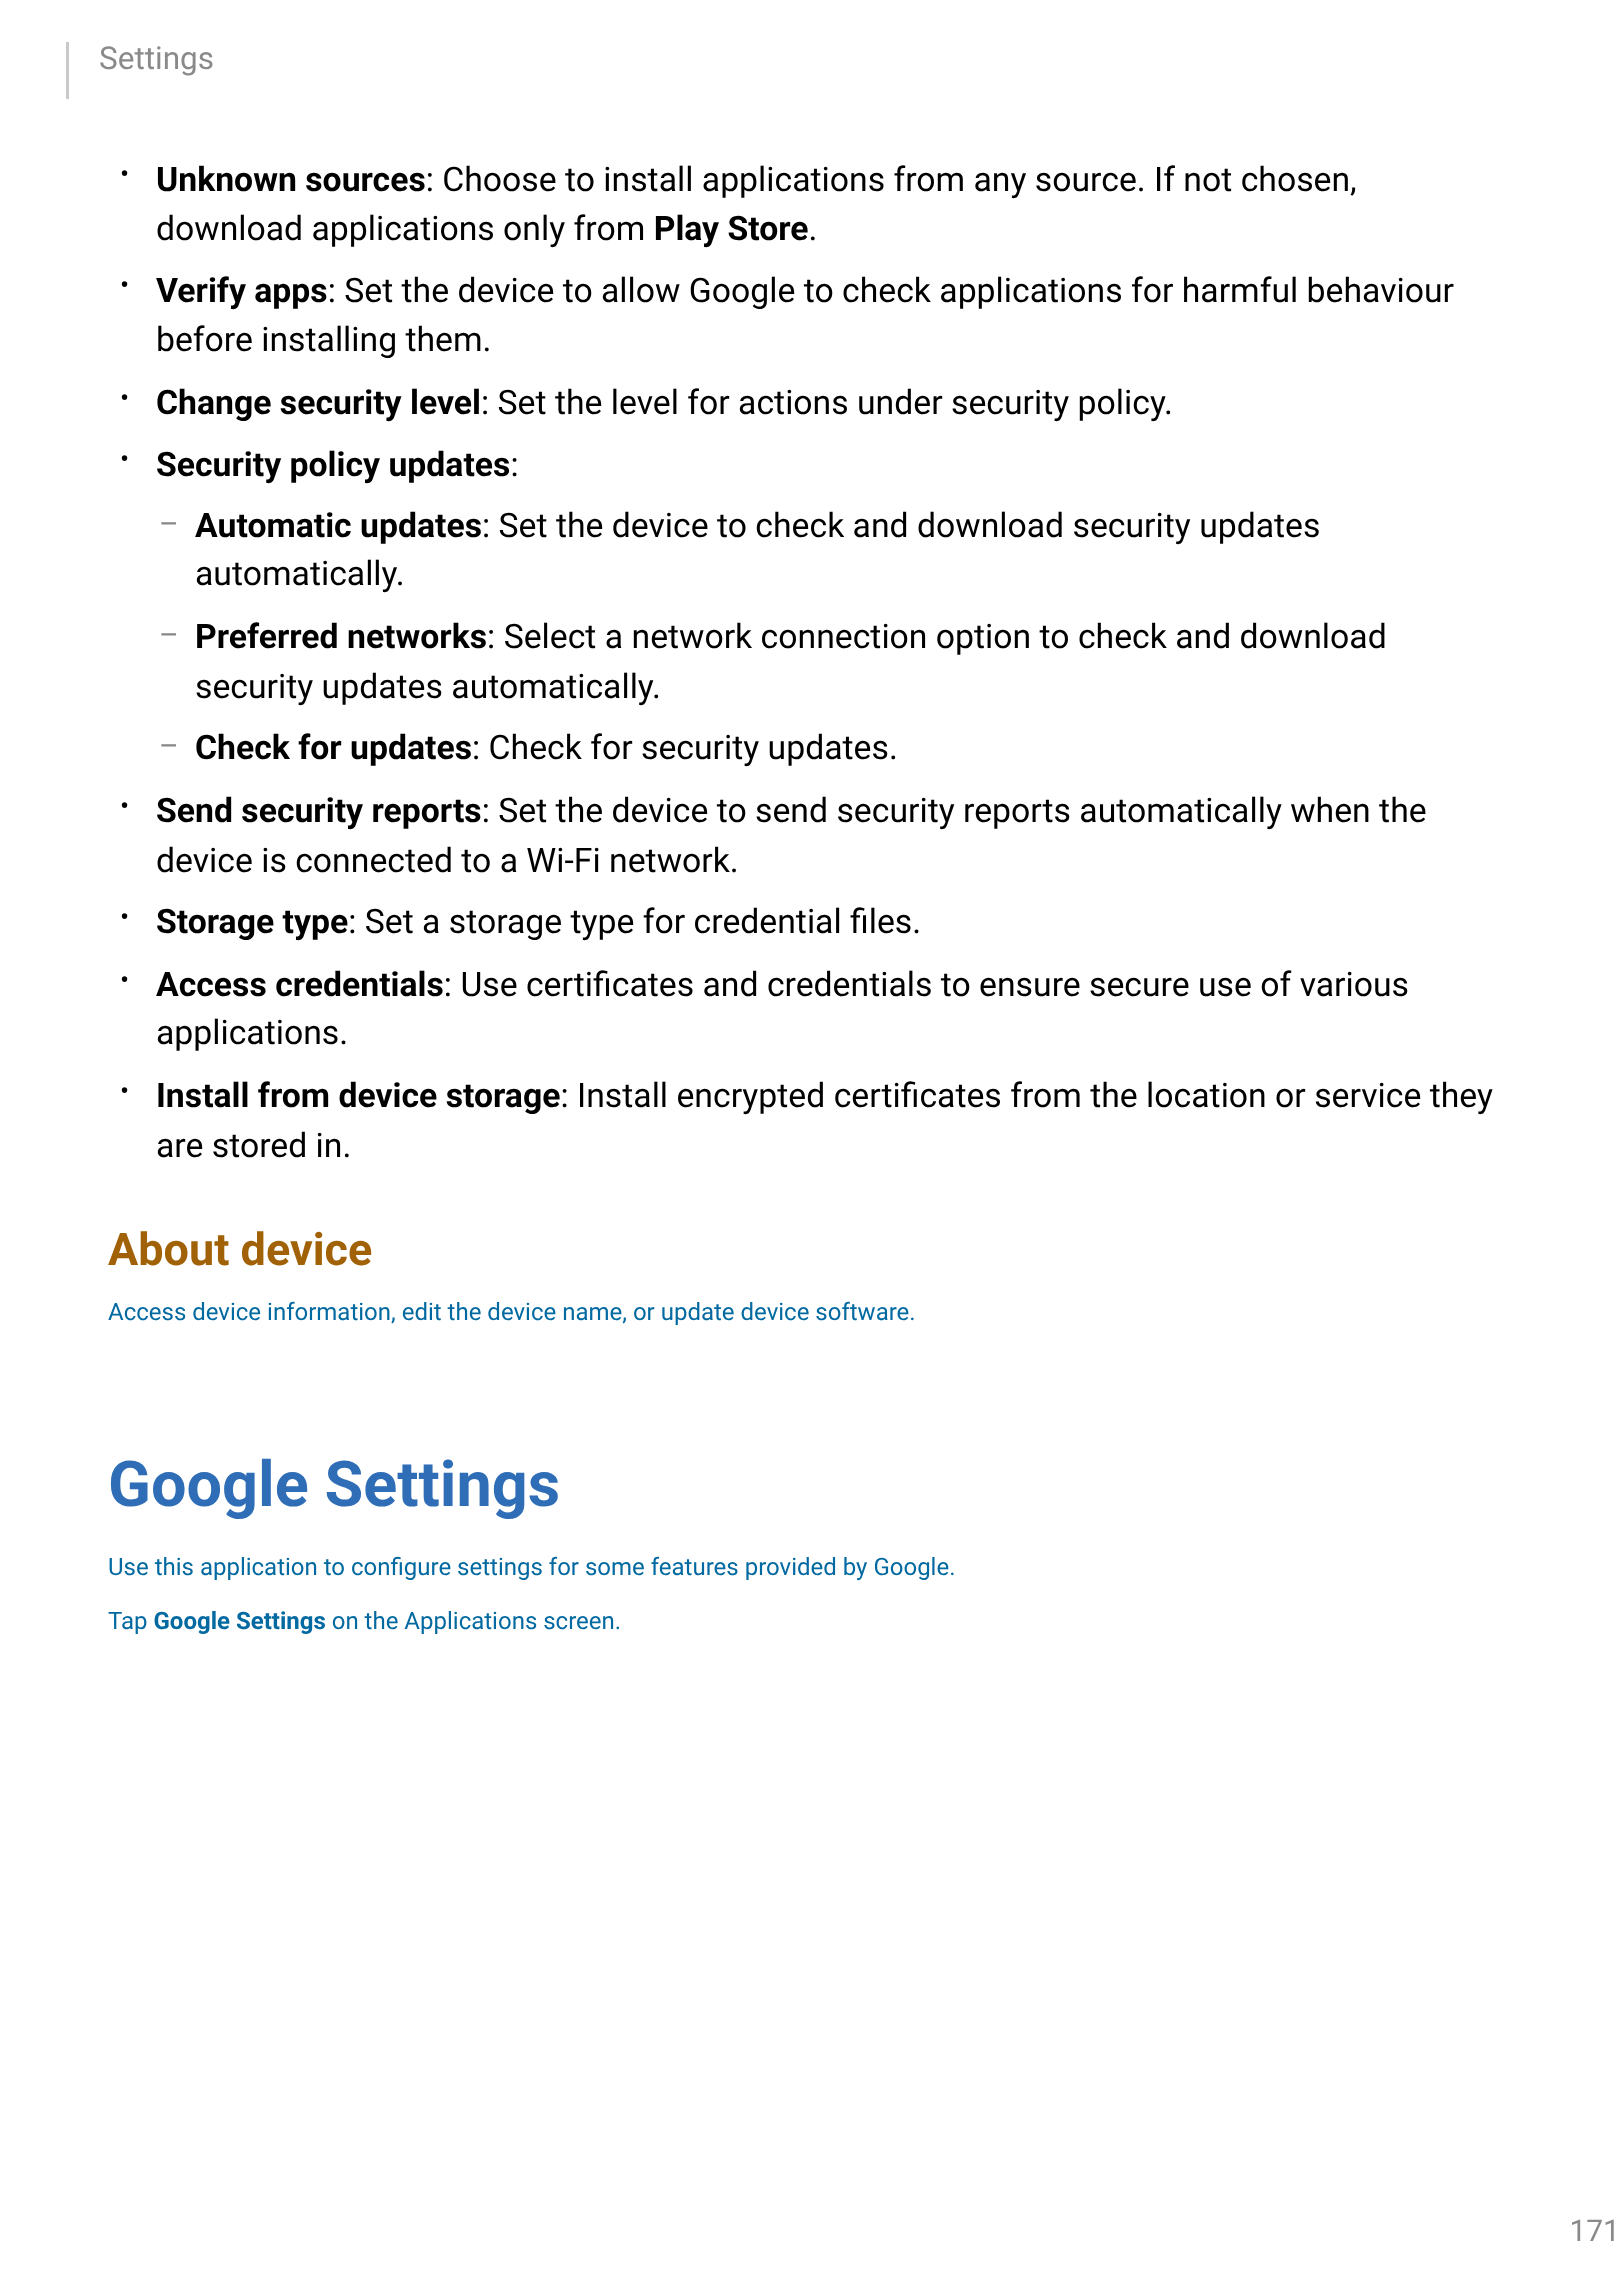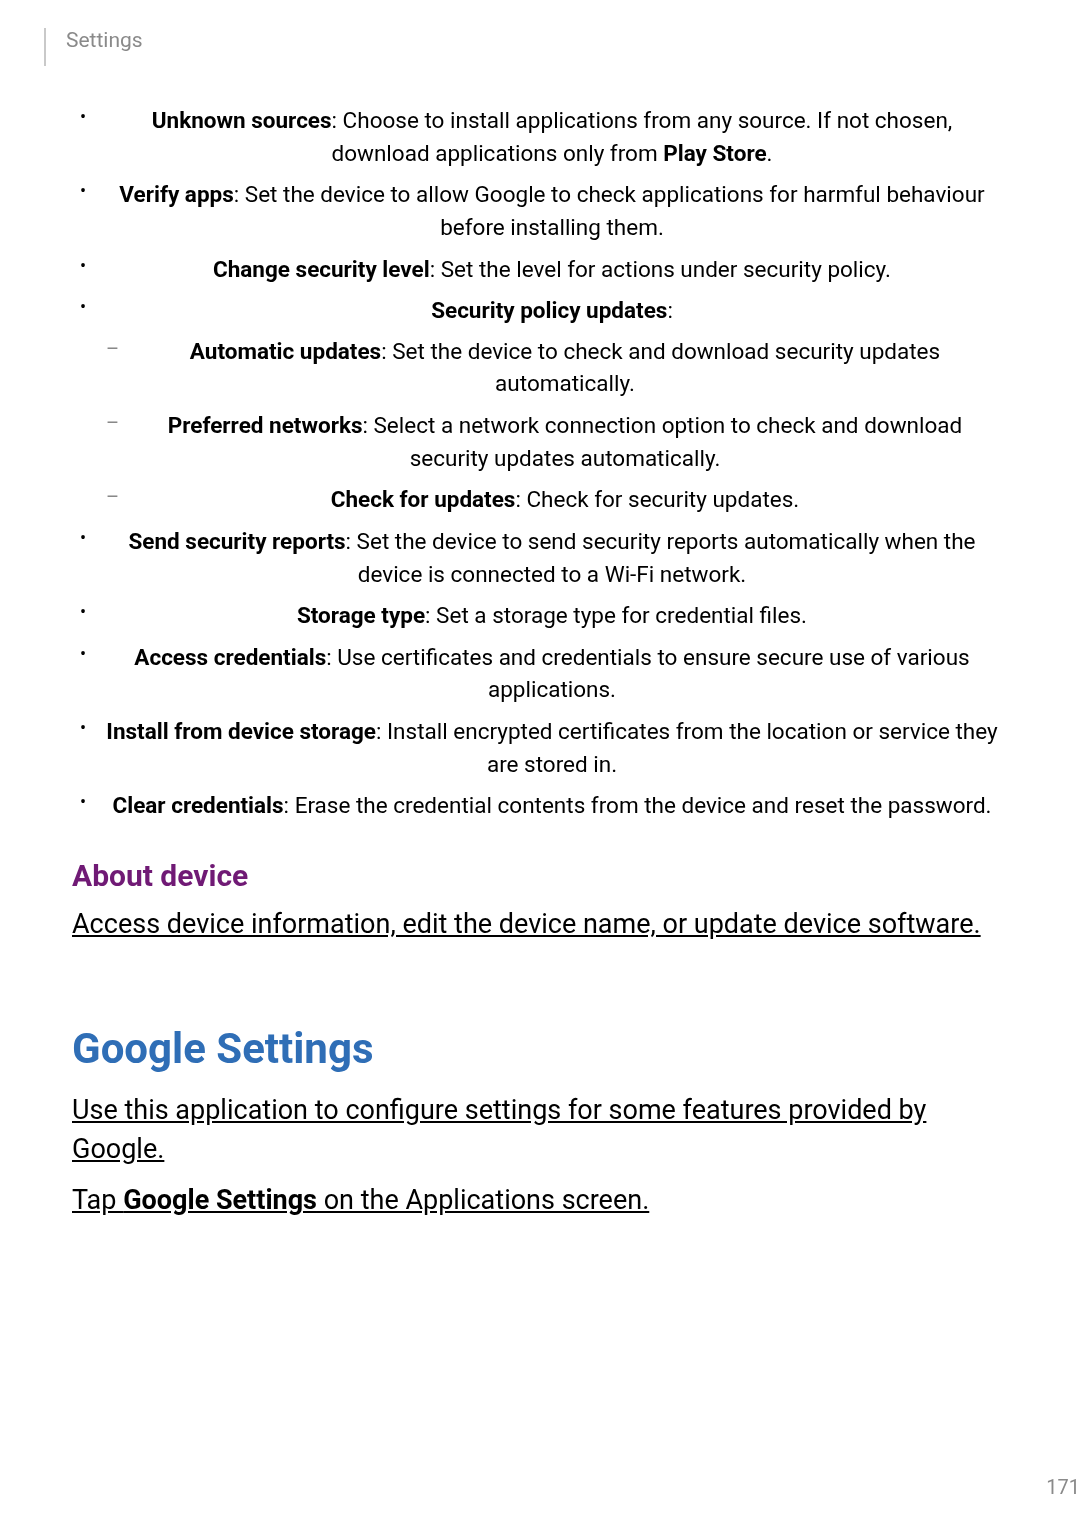--- a/index.html
+++ b/index.html
@@ -41,21 +41,20 @@
     .bullet-list {
       list-style: none;
       padding-left: 32px;
     }
     .bullet-list > li {
       position: relative;
       font-size: 22.5px;
       line-height: 1.45;
       margin-bottom: 9px;
       color: #000;
-      text-align: center;
     }
     .bullet-list > li::before {
       content: "•";
       position: absolute;
       left: -24px;
       top: 0;
       color: #000;
       font-size: 18px;
     }
     .sub-list {
@@ -75,32 +74,31 @@
       position: absolute;
       left: -24px;
       top: 0;
       color: #888;
       font-size: 20px;
     }
     .bold {
       font-weight: 700;
     }
     .h2-accent {
-      color: #701a75;
+      color: #a16207;
       font-size: 30px;
       font-weight: 700;
       margin-top: 36px;
       margin-bottom: 12px;
     }
     .body-para {
-      font-size: 27px;
+      font-size: 16px;
       line-height: 1.45;
-      color: #000000;
+      color: #0369a1;
       margin-bottom: 12px;
-      text-decoration: underline;
     }
     .h1-accent {
       color: #2f6eb6;
       font-size: 42px;
       font-weight: 700;
       margin-top: 80px;
       margin-bottom: 18px;
     }
     .page-number {
       position: absolute;
@@ -151,23 +149,20 @@
     </li>
     <li>
       <span class="bold">Storage type</span><span>: Set a storage type for credential files.</span>
     </li>
     <li>
       <span class="bold">Access credentials</span><span>: Use certificates and credentials to ensure secure use of various applications.</span>
     </li>
     <li>
       <span class="bold">Install from device storage</span><span>: Install encrypted certificates from the location or service they are stored in.</span>
     </li>
-    <li>
-      <span class="bold">Clear credentials</span><span>: Erase the credential contents from the device and reset the password.</span>
-    </li>
   </ul>
 
   <h2 class="h2-accent">About device</h2>
   <p class="body-para">Access device information, edit the device name, or update device software.</p>
 
   <h1 class="h1-accent">Google Settings</h1>
   <p class="body-para">Use this application to configure settings for some features provided by Google.</p>
   <p class="body-para">
     <span>Tap </span><span class="bold">Google Settings</span><span> on the Applications screen.</span>
   </p>

